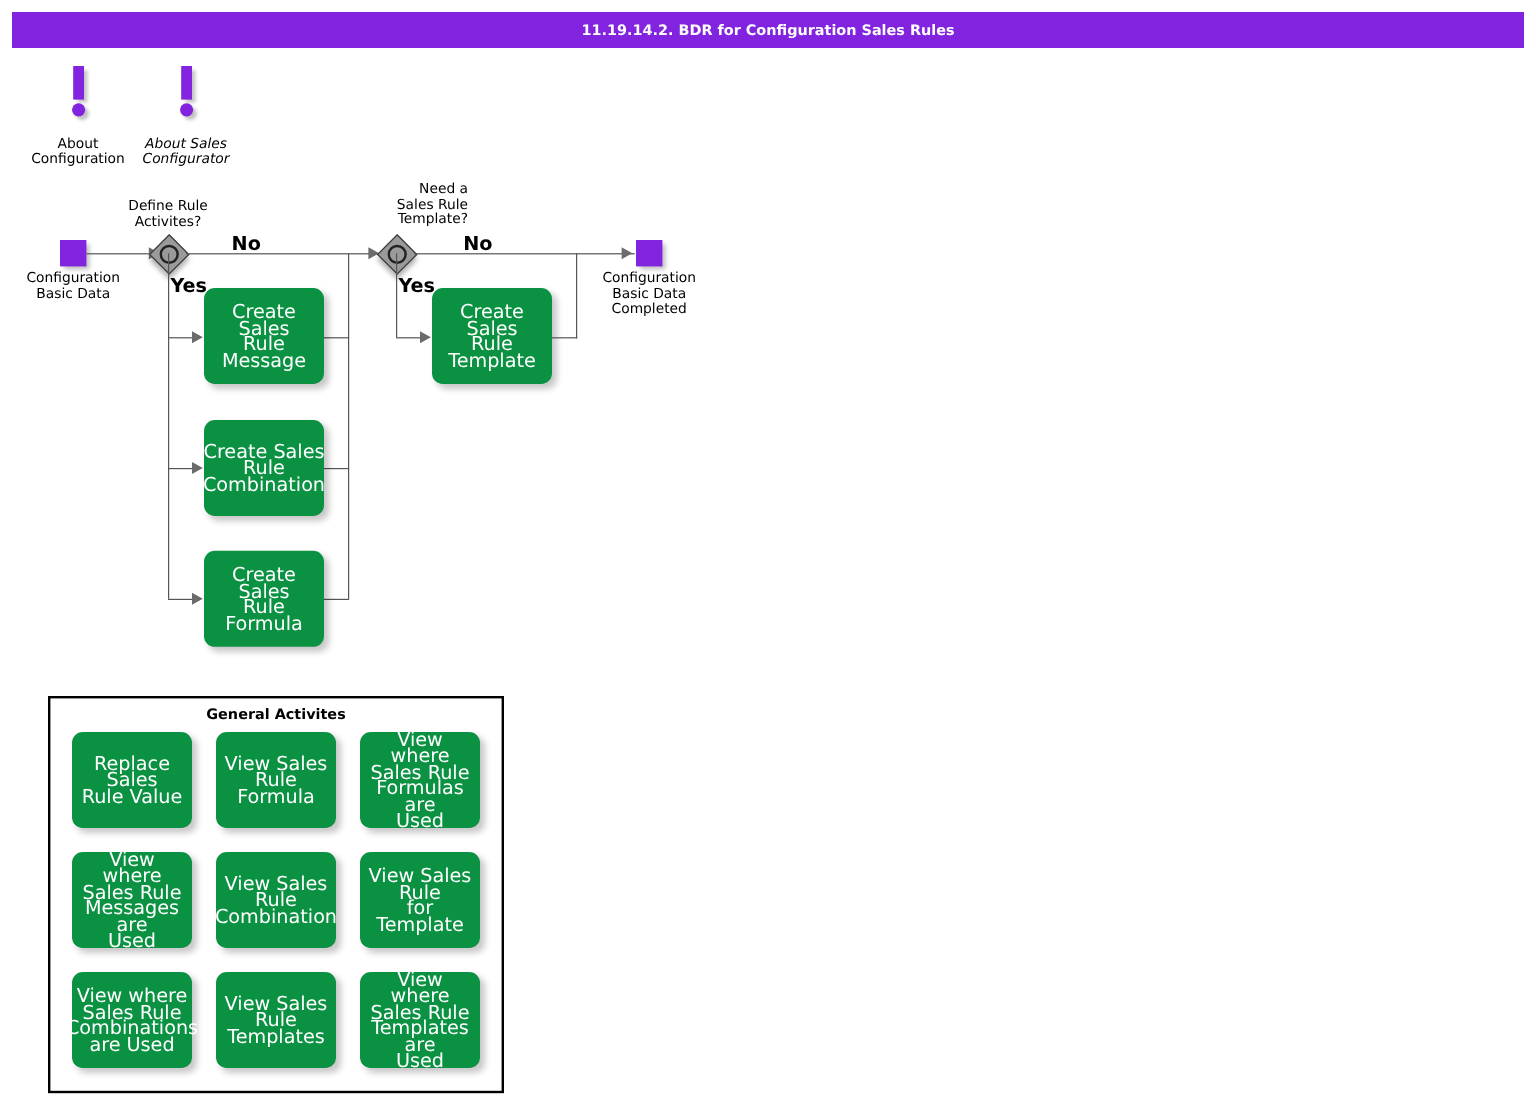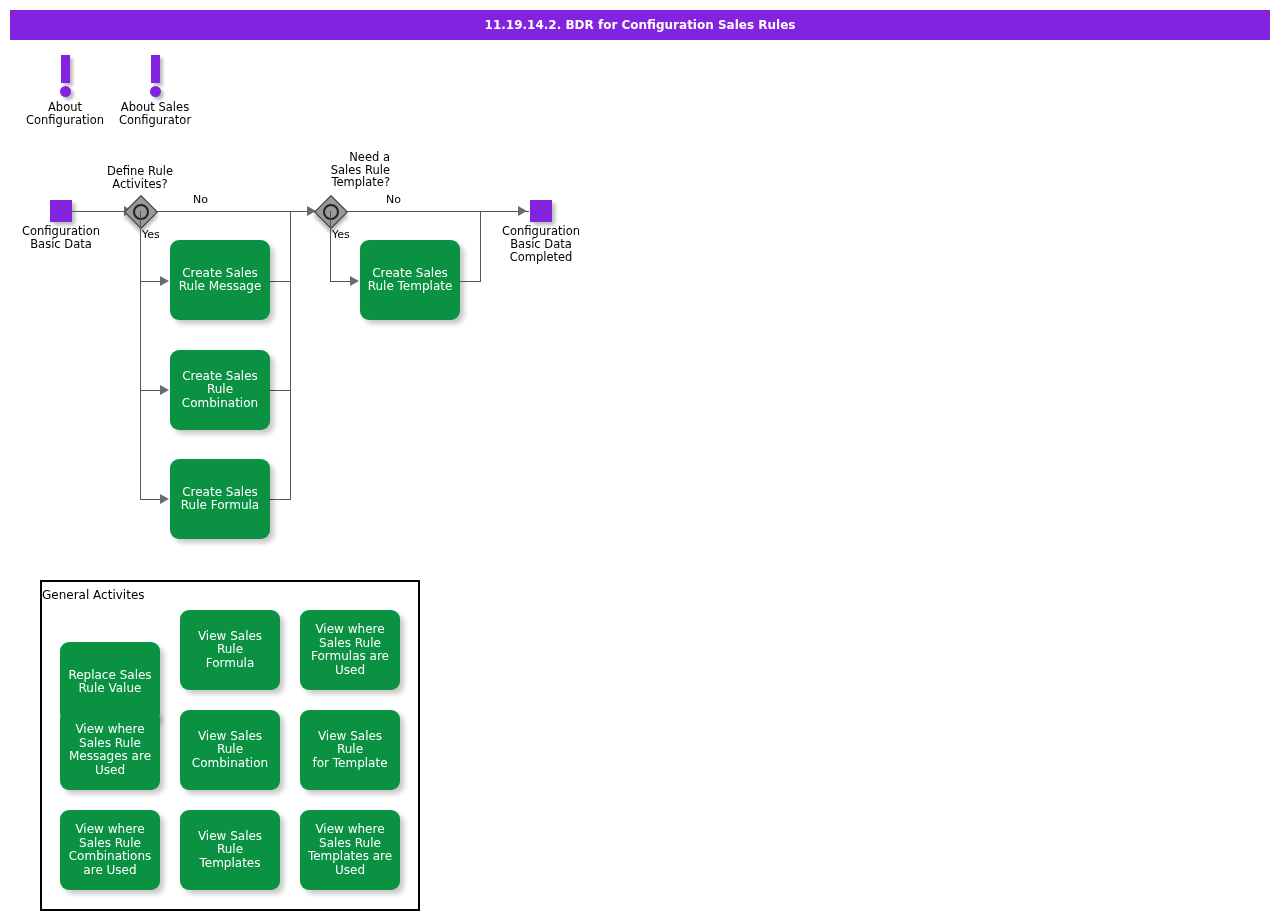--- a/index.html
+++ b/index.html
@@ -54,21 +54,21 @@
     left: 50%;
     top: 31px;
     width: 11px;
     height: 11px;
     margin-left: -5.5px;
     border-radius: 50%;
     background: #8223e0;
     box-shadow: 3px 3px 3px rgba(0,0,0,0.25);
   }
   .infoicon .cap {
-    margin-top: 2px;
+    margin-top: 14px;
     font-size: 11.5px;
     line-height: 13px;
     color: #000000;
     white-space: pre-line;
   }
 
   
   .event {
     position: absolute;
     width: 22px;
@@ -120,21 +120,21 @@
     color: #000;
     white-space: pre-line;
   }
 
   
   .task {
     position: absolute;
     background: #0a9242;
     border-radius: 9px;
     color: #ffffff;
-    font-size: 12px;
+    font-size: 16px;
     line-height: 13.5px;
     display: flex;
     align-items: center;
     justify-content: center;
     text-align: center;
     box-shadow: 4px 4px 5px rgba(0,0,0,0.22);
     padding: 0 6px;
     box-sizing: border-box;
     white-space: pre-line;
   }
@@ -144,57 +144,60 @@
   .vline { position: absolute; width: 1px; background: #555555; }
   .arrow {
     position: absolute;
     width: 0; height: 0;
     border-top: 5px solid transparent;
     border-bottom: 5px solid transparent;
     border-left: 9px solid #6b6b6b;
   }
   .flowlabel {
     position: absolute;
-    font-size: 11px;
+    font-size: 16px;
     color: #000;
+    font-weight: bold;
   }
 
   
   .panel {
     position: absolute;
     border: 2px solid #000000;
     background: #ffffff;
     box-sizing: border-box;
   }
   .panel-title {
     position: absolute;
     width: 100%;
     top: 6px;
     left: 0;
+    text-align: center;
     font-size: 12px;
     color: #000;
+    font-weight: bold;
   }
 </style>
 </head>
 <body>
 
 <div class="titlebar">
   <span>11.19.14.2. BDR for Configuration Sales Rules</span>
 </div>
 
 <div class="infoicon" style="left:10px; top:55px;">
   <div class="glyph">
     <div class="bar"></div>
       <div class="dot"></div>
   </div>
   <div class="cap">About
 Configuration</div>
 </div>
 
-<div class="infoicon" style="left:100px; top:55px;">
+<div class="infoicon" style="left:100px; top:55px;font-style:italic;">
   <div class="glyph">
     <div class="bar"></div>
       <div class="dot"></div>
   </div>
   <div class="cap">About Sales
 Configurator</div>
 </div>
 
 <div class="event" style="left:50px; top:200px;"></div>
 <div class="eventlabel" style="left:5px; top:225px; width:112px;">Configuration
@@ -264,21 +267,21 @@
 
 <div class="event" style="left:530px; top:200px;"></div>
 <div class="eventlabel" style="left:485px; top:225px; width:112px;">Configuration
 Basic Data
 Completed</div>
 
 <div class="panel" style="left:40px; top:580px; width:380px; height:331px;">
   <div class="panel-title">General Activites</div>
 </div>
 
-<div class="task" style="left:60px; top:610px; width:100px; height:80px;margin-top:32px;">Replace Sales
+<div class="task" style="left:60px; top:610px; width:100px; height:80px;">Replace Sales
 Rule Value</div>
 <div class="task" style="left:180px; top:610px; width:100px; height:80px;">View Sales Rule
 Formula</div>
 <div class="task" style="left:300px; top:610px; width:100px; height:80px;">View where
 Sales Rule
 Formulas are
 Used</div>
 
 <div class="task" style="left:60px; top:710px; width:100px; height:80px;">View where
 Sales Rule

